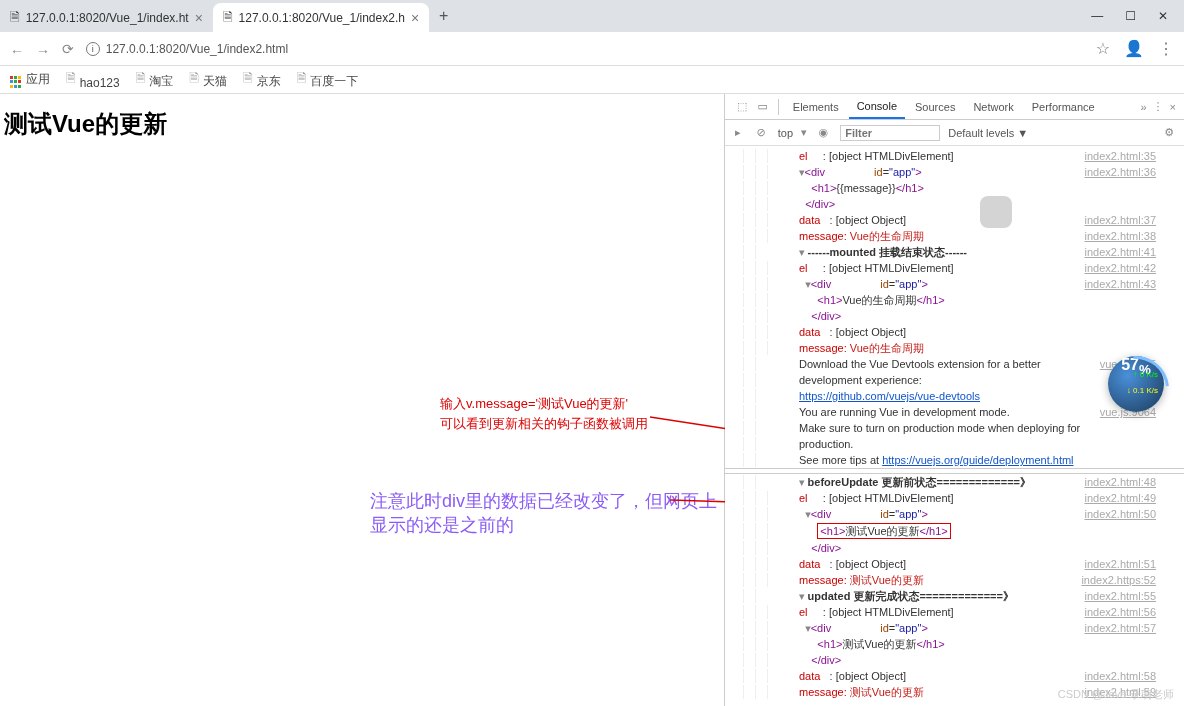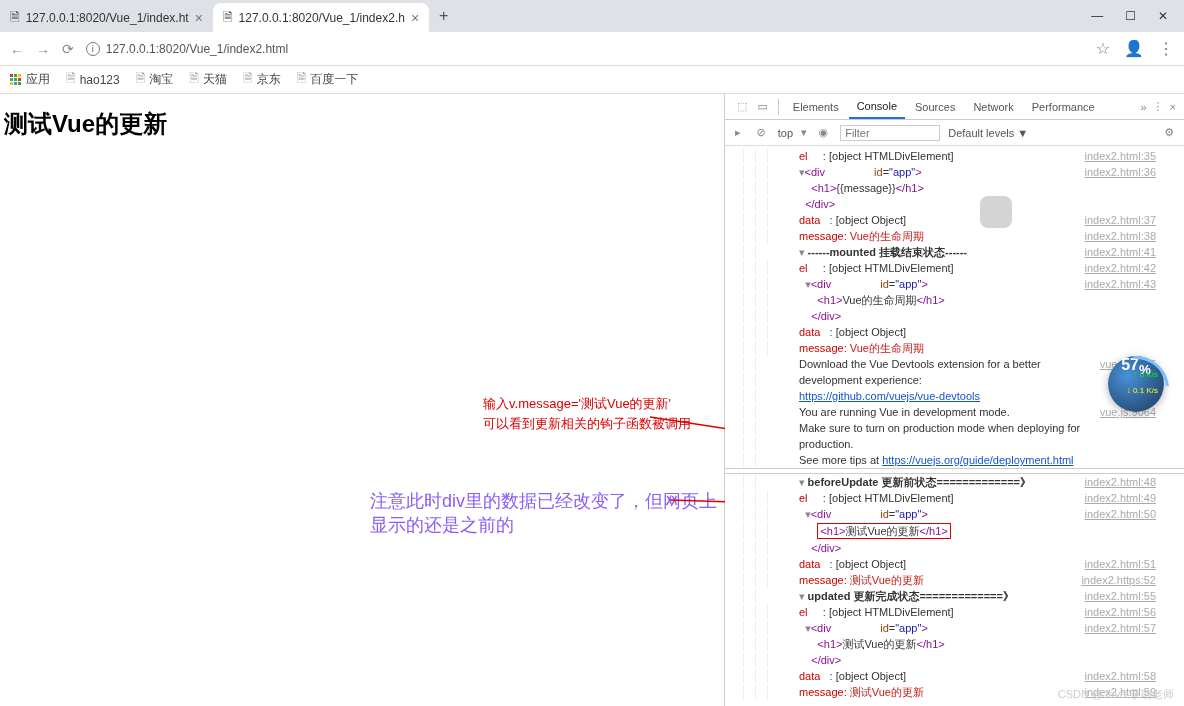--- a/index.html
+++ b/index.html
@@ -12,45 +12,45 @@
 .tab-add { padding: 0 10px; font-size: 16px; color: #555; }
 .win-controls { margin-left: auto; display: flex; gap: 22px; padding: 0 16px; color: #333; }
 
 .addr-bar { height: 34px; background: #fff; display: flex; align-items: center; padding: 0 10px; gap: 12px; border-bottom: 1px solid #ddd; }
 .addr-bar .nav-btn { color: #888; font-size: 14px; }
 .addr-bar .url-box { flex: 1; display: flex; align-items: center; gap: 6px; color: #555; }
 .info-icon { width: 14px; height: 14px; border: 1px solid #777; border-radius: 50%; display: inline-flex; align-items: center; justify-content: center; font-size: 9px; }
 .addr-right { display: flex; align-items: center; gap: 14px; color: #777; font-size: 16px; }
 
 .bookmarks { height: 28px; display: flex; align-items: center; padding: 0 10px; gap: 16px; border-bottom: 1px solid #ddd; font-size: 12px; color: #444; }
-.bm-item { display: flex; align-items: center; gap: 4px; }
+.bm-item { display: flex; align-items: flex-end; gap: 4px; }
 .bm-icon { color: #999; }
 .apps-icon { display: inline-flex; flex-wrap: wrap; width: 12px; height: 12px; gap: 1px; }
 .apps-icon span { width: 3px; height: 3px; }
 .apps-icon span:nth-child(1){background:#d33;} .apps-icon span:nth-child(2){background:#3a3;} .apps-icon span:nth-child(3){background:#fb0;}
 .apps-icon span:nth-child(4){background:#39d;} .apps-icon span:nth-child(5){background:#3a3;} .apps-icon span:nth-child(6){background:#d33;}
 .apps-icon span:nth-child(7){background:#fb0;} .apps-icon span:nth-child(8){background:#39d;} .apps-icon span:nth-child(9){background:#3a3;}
 
 .content { display: flex; height: calc(100% - 94px); }
 .page { width: 724px; padding: 14px 4px; position: relative; }
 .page h1 { font-size: 24px; font-weight: 700; }
 
-.ann1 { position: absolute; top: 300px; left: 440px; color: #d00; font-size: 13px; line-height: 1.5; text-align: left; margin-left: 43px; }
+.ann1 { position: absolute; top: 300px; left: 440px; color: #d00; font-size: 13px; line-height: 1.5; text-align: left; }
 .ann2 { position: absolute; top: 395px; left: 370px; color: #8b5cf6; font-size: 18px; }
 
 .devtools { flex: 1; border-left: 1px solid #ccc; display: flex; flex-direction: column; font-size: 11px; }
 .dt-tabs { height: 26px; display: flex; align-items: center; border-bottom: 1px solid #ccc; padding: 0 8px; gap: 2px; }
 .dt-icon { color: #888; padding: 0 4px; }
 .dt-sep { width: 1px; height: 16px; background: #ccc; margin: 0 4px; }
 .dt-tab { padding: 0 8px; height: 100%; display: flex; align-items: center; color: #555; cursor: pointer; }
 .dt-tab.active { border-bottom: 2px solid #1a73e8; color: #222; }
 .dt-right { margin-left: auto; display: flex; align-items: center; gap: 6px; color: #888; }
 
 .console-bar { height: 26px; display: flex; align-items: center; border-bottom: 1px solid #ddd; padding: 0 6px; gap: 8px; color: #555; }
-.console-bar input { border: none; outline: none; font-size: 11px; width: 90px; }
+.console-bar input { border: none; outline: none; font-size: 11px; width: 90px; font-weight: bold; }
 .filter-box { border: 1px solid #ccc; padding: 1px 4px; display: flex; align-items: center; flex:1; max-width: 100px; }
 .levels { color: #555; }
 
 .console { flex: 1; overflow: hidden; font-family: Consolas, monospace; font-size: 11px; padding: 2px 0; position: relative; background: #fff; }
 .row { display: flex; padding: 1px 18px; line-height: 14px; }
 .gutter { width: 56px; flex-shrink: 0; display: flex; }
 .gut-line { border-left: 1px solid #eee; width: 12px; height: 100%; }
 .msg { flex: 1; white-space: pre; color: #333; }
 .src { color: #aaa; text-decoration: underline; padding-right: 10px; flex-shrink: 0; }
 .key { color: #c80000; }

